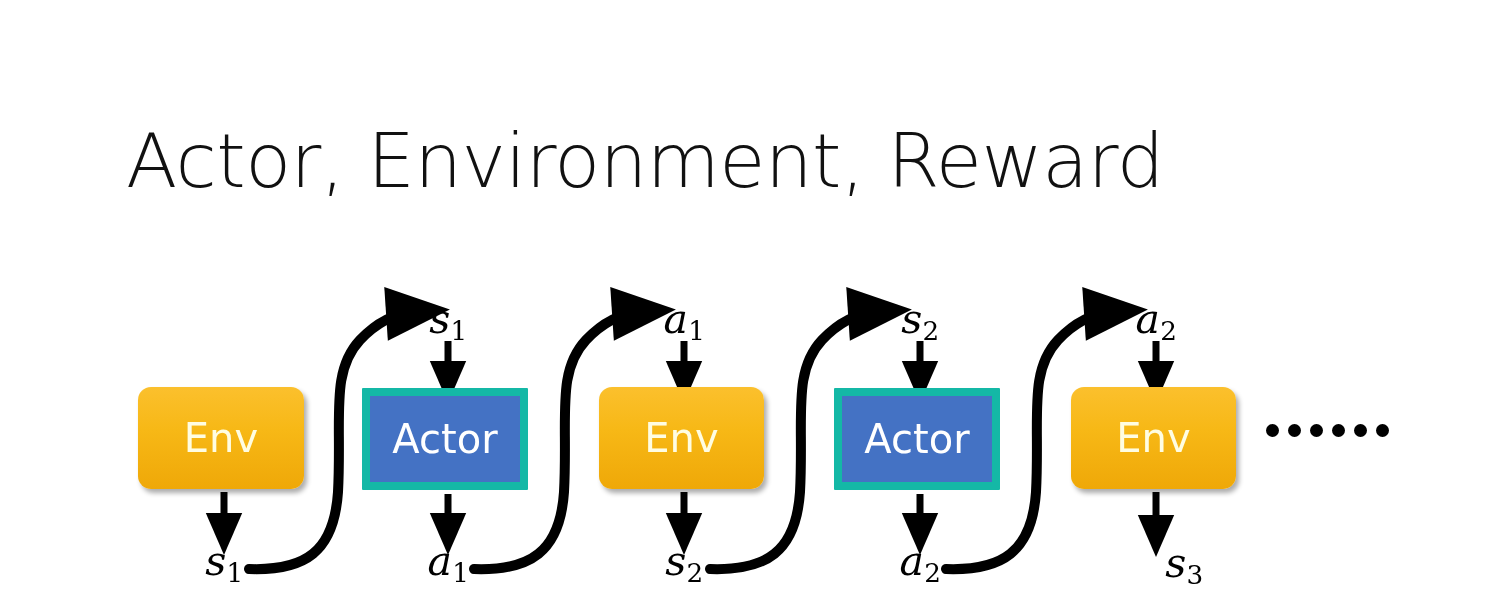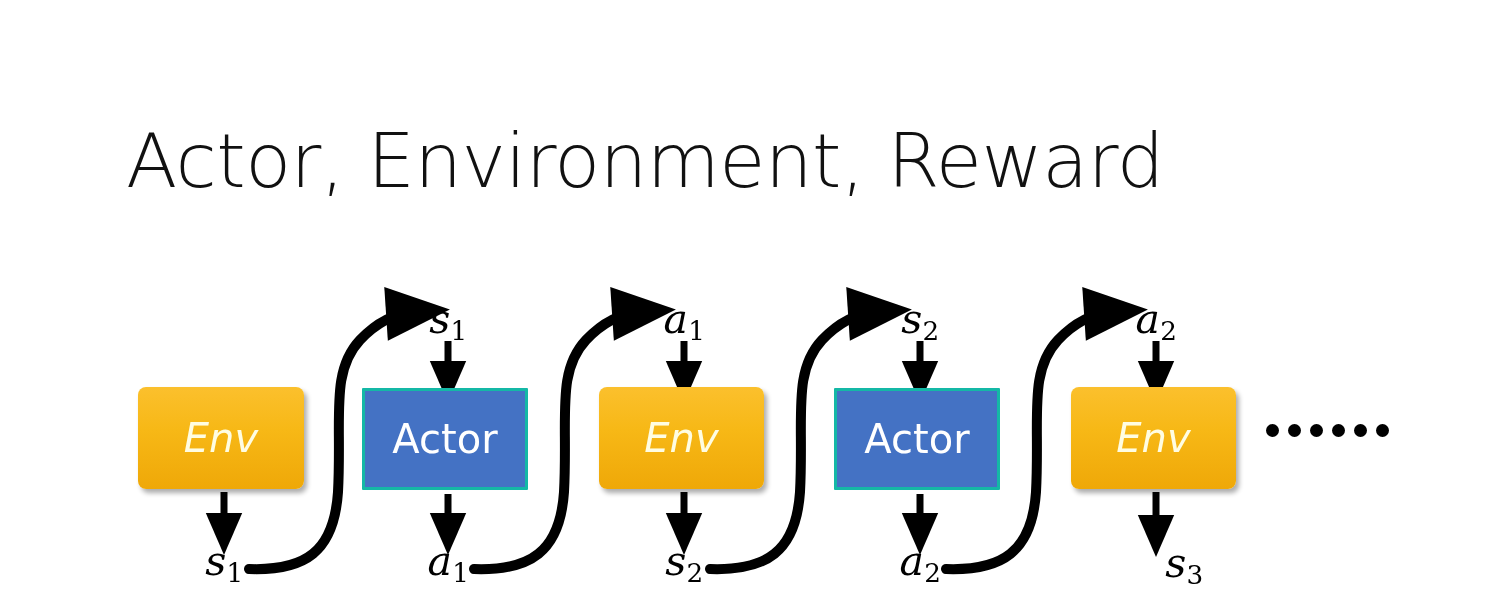--- a/index.html
+++ b/index.html
@@ -52,28 +52,27 @@
     align-items: center;
     justify-content: center;
     font-family: "DejaVu Sans", "Liberation Sans", sans-serif;
     font-weight: 400;
     font-size: 40px;
     line-height: 1;
     white-space: nowrap;
   }
   .node-env {
     background: linear-gradient(180deg, #FBC02D 0%, #F7B816 42%, #EFA808 100%);
-    border-radius: 8px;
+    border-radius: 13px;
     color: #FFFDE2;
     box-shadow: 3px 4px 5px rgba(0,0,0,0.33);
-    font-style: italic;
   }
   .node-actor {
     background: #4472C4;
-    border: 3px solid #14b8a6;
+    border: 8px solid #14b8a6;
     border-radius: 1px;
     color: #FFFFFF;
   }
 
   
   .mathlabel {
     position: absolute;
     font-family: "DejaVu Serif", "Liberation Serif", serif;
     font-style: italic;
     font-size: 41px;

